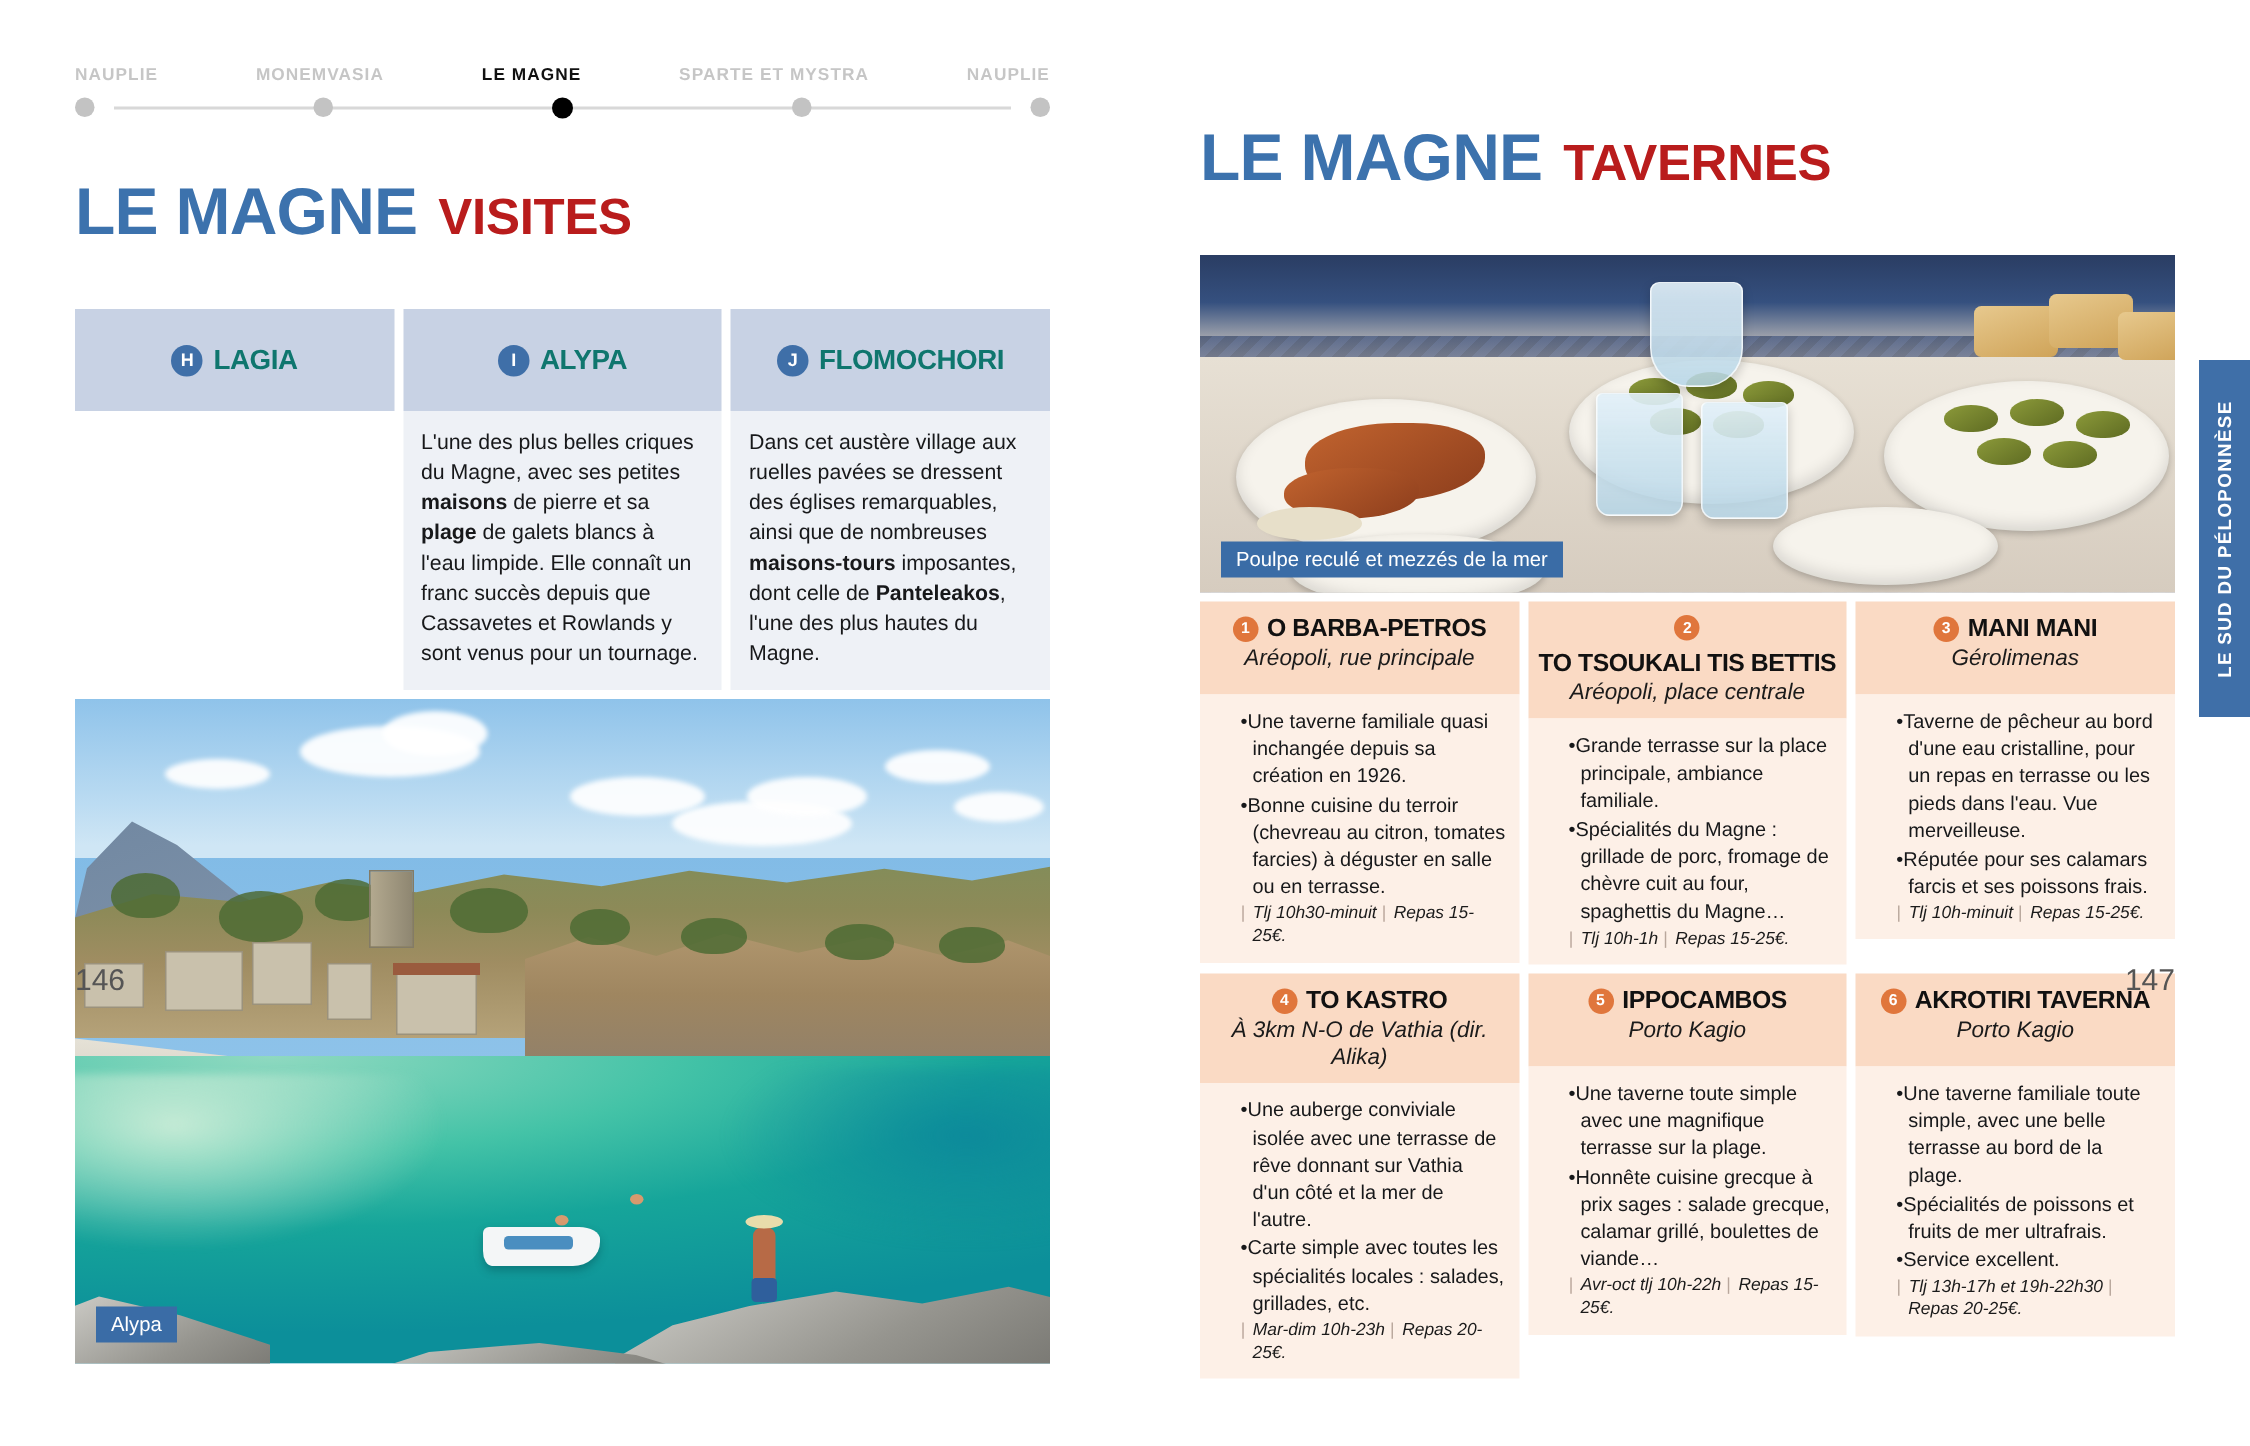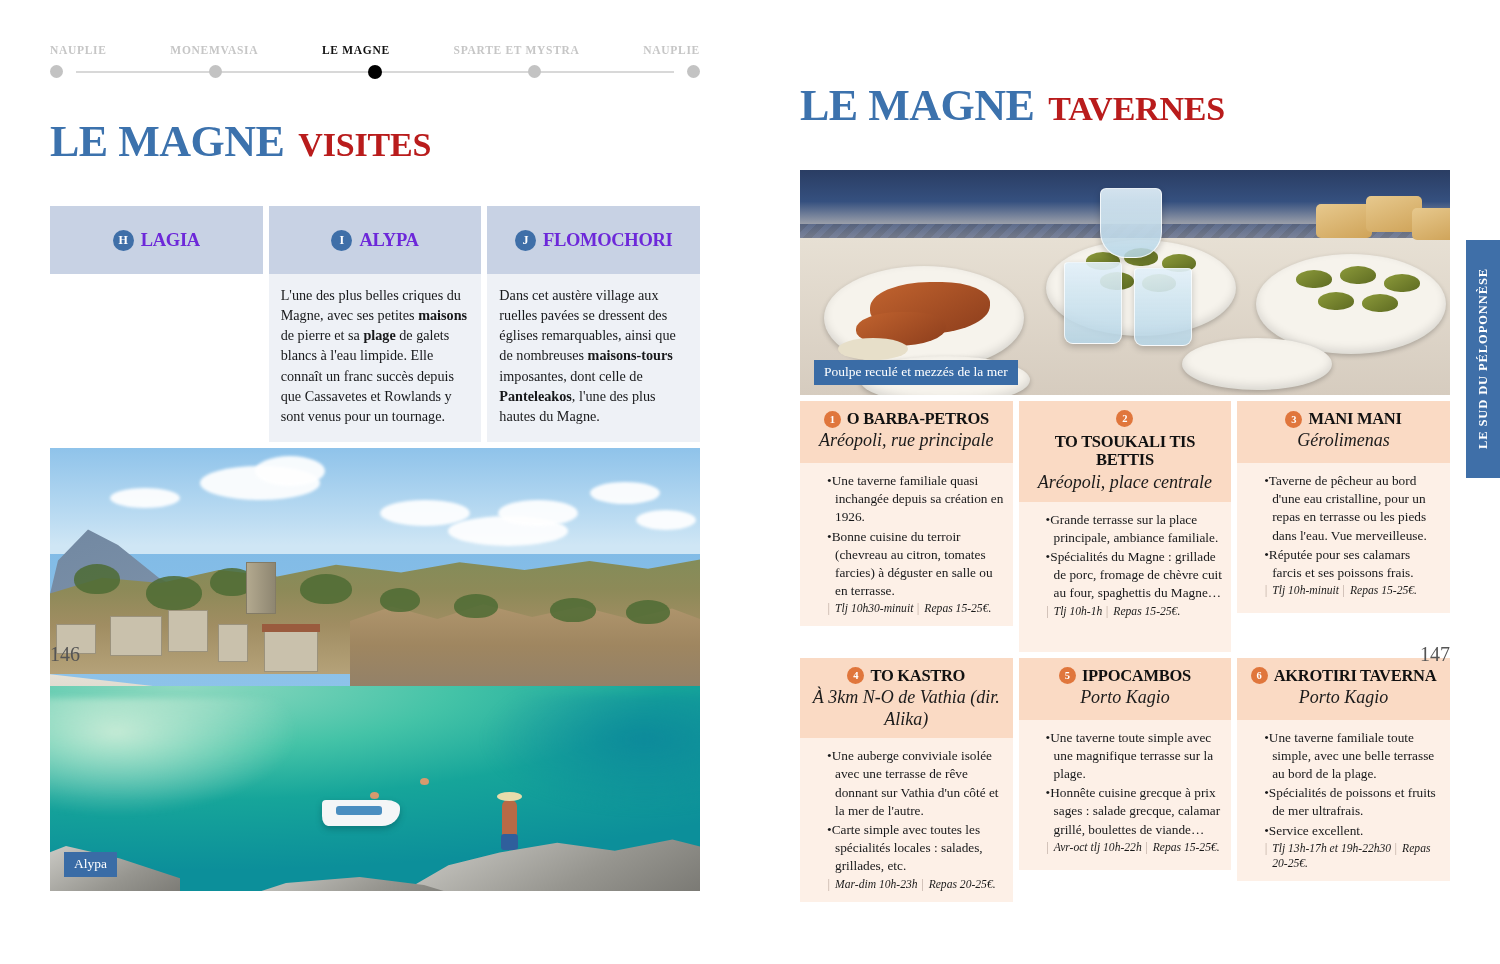--- a/index.html
+++ b/index.html
@@ -4,21 +4,21 @@
 <style>
   * { box-sizing: border-box; margin: 0; padding: 0; }
   body {
     width: 1500px; height: 964px;
     background: #ffffff;
     font-family: "Liberation Sans", sans-serif;
     overflow: hidden;
     position: relative;
   }
   .spread { display: flex; width: 1500px; height: 964px; position: relative; }
-  .page { position: relative; height: 710px; font-family: Liberation Serif, serif; }
+  .page { position: relative; height: 710px; }
   .page-left { width: 750px; padding: 0 50px; }
   .page-right { width: 750px; padding: 0 50px 0 50px; }
 
   
   .timeline { position: relative; margin-top: 44px; height: 50px; }
   .tl-labels { display: flex; justify-content: space-between; padding: 0 0px; }
   .tl-label {
     font-size: 11.5px; font-weight: bold; letter-spacing: 0.7px;
     color: #c6c6c6; white-space: nowrap;
   }
@@ -58,21 +58,21 @@
     display: flex; align-items: center; justify-content: center; gap: 7px;
   }
   .badge-letter {
     width: 21px; height: 21px; border-radius: 50%;
     background: #3f6fa8; color: #ffffff;
     font-size: 12px; font-weight: bold;
     display: flex; align-items: center; justify-content: center;
     flex: none;
   }
   .visit-name {
-    font-size: 18.5px; font-weight: bold; color: #6d28d9;
+    font-size: 18.5px; font-weight: bold; color: #0f766e;
     letter-spacing: -0.3px;
   }
   .visit-body {
     background: #eef1f6; padding: 11px 12px 14px 12px;
     min-height: 168px;
     font-size: 14.2px; line-height: 1.42; color: #17181a;
   }
   .visit-body b { font-weight: bold; }
 
   
@@ -109,21 +109,21 @@
     background: #e0763c; color: #ffffff;
     font-size: 10.5px; font-weight: bold;
     display: flex; align-items: center; justify-content: center;
     flex: none;
   }
   .tav-name {
     font-size: 16.5px; font-weight: bold; color: #111111;
     letter-spacing: -0.3px; line-height: 1.12;
   }
   .tav-loc {
-    font-size: 18px; font-style: italic; color: #1b1b1b;
+    font-size: 15px; font-style: italic; color: #1b1b1b;
     margin-top: 2px; line-height: 1.2;
   }
   .tav-body {
     background: #fdf0e7; padding: 9px 9px 9px 9px;
     min-height: 150px;
     font-size: 13.3px; line-height: 1.37; color: #17181a;
   }
   .tav-body p { margin: 0 0 1px 18px; text-indent: -8px; padding-left: 8px; }
   .tav-body p.bul::before { content: "\2022 "; }
   .tav-info {

